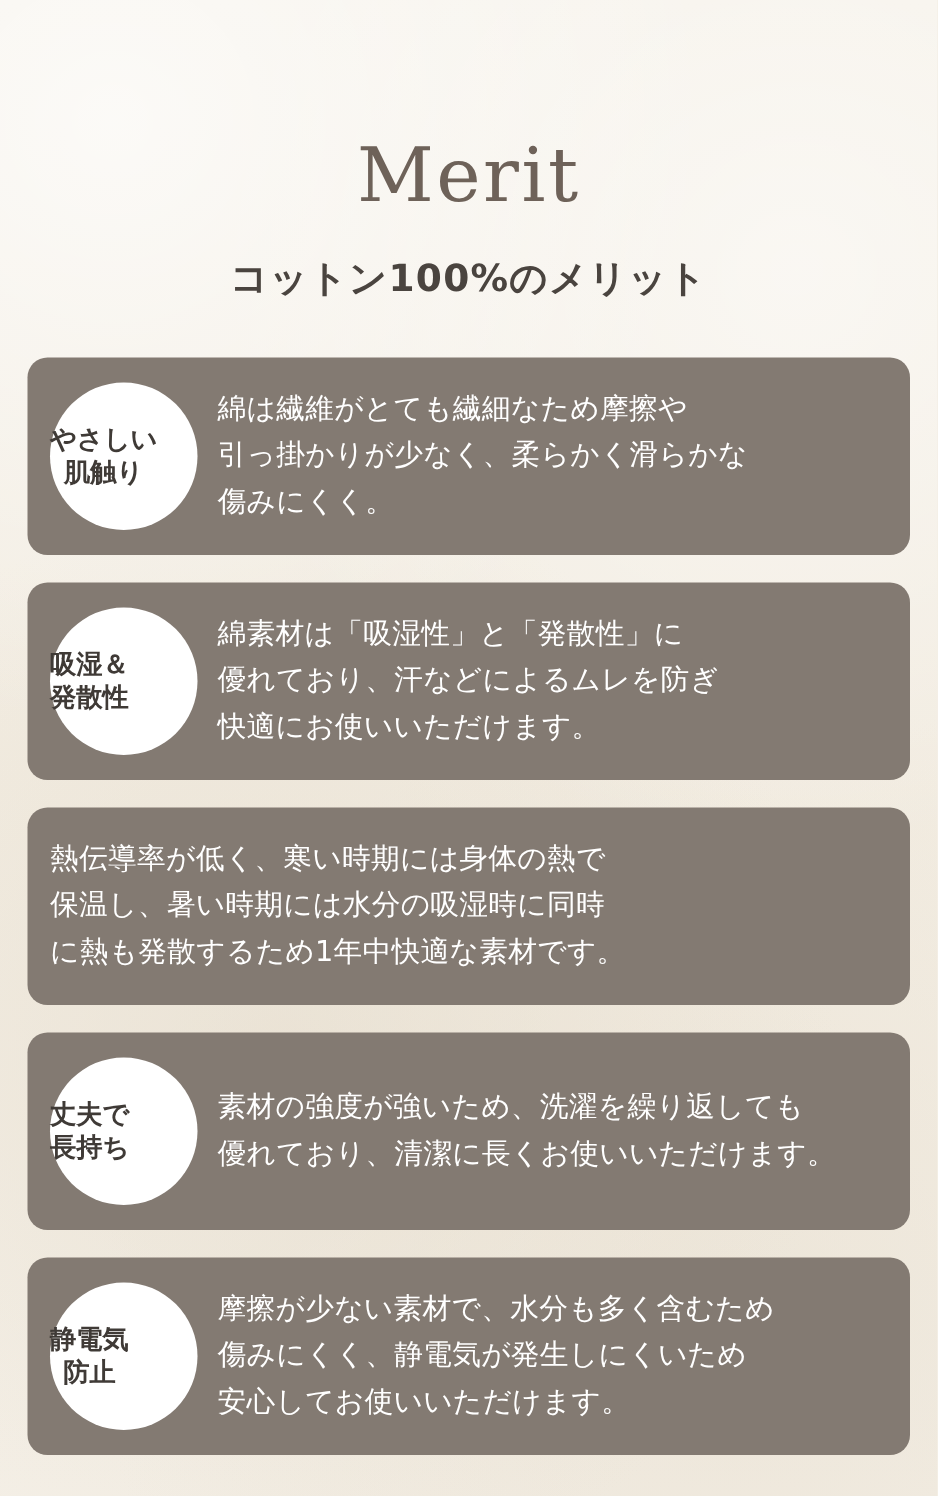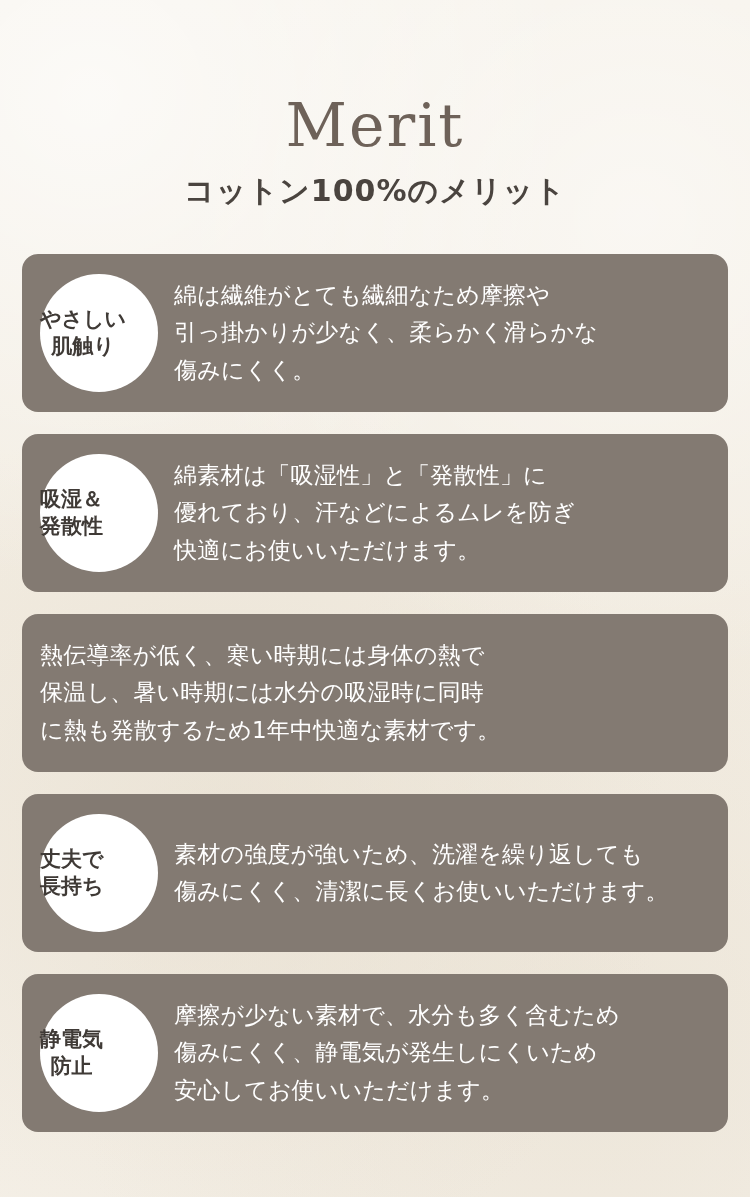--- a/index.html
+++ b/index.html
@@ -27,36 +27,36 @@
       radial-gradient(circle at 78% 88%, rgba(230,221,205,0.5) 0%, rgba(230,221,205,0) 42%),
       linear-gradient(180deg, #f6f2ea 0%, #f2ece1 50%, #f4efe6 100%);
     z-index: 0;
   }
   .content {
     position: relative;
     z-index: 1;
     width: 750px;
     height: 1197px;
     box-sizing: border-box;
-    padding: 0 22px;
+    padding: 16px 22px;
   }
   .header {
     text-align: center;
     padding-top: 95px;
   }
   .title-en {
     font-family: "DejaVu Serif", "Liberation Serif", serif;
     font-size: 60px;
     line-height: 1;
     color: #6e6259;
     letter-spacing: 2px;
     font-weight: 400;
   }
   .title-jp {
-    margin-top: 16px;
+    margin-top: 32px;
     font-size: 30px;
     font-weight: 700;
     color: #4a443f;
     letter-spacing: 1px;
   }
   .cards {
     margin-top: 42px;
     display: flex;
     flex-direction: column;
     gap: 22px;
@@ -139,21 +139,21 @@
 保温し、暑い時期には水分の吸湿時に同時
 に熱も発散するため1年中快適な素材です。</div>
     </div>
 
     <div class="card">
       <div class="badge">
         <div class="badge-text">丈夫で
 長持ち</div>
       </div>
       <div class="card-body">素材の強度が強いため、洗濯を繰り返しても
-傷みにくく、清潔に長くお使いいただけます。</div>
+優れており、清潔に長くお使いいただけます。</div>
     </div>
 
     <div class="card">
       <div class="badge">
         <div class="badge-text">静電気
 防止</div>
       </div>
       <div class="card-body">摩擦が少ない素材で、水分も多く含むため
 傷みにくく、静電気が発生しにくいため
 安心してお使いいただけます。</div>

